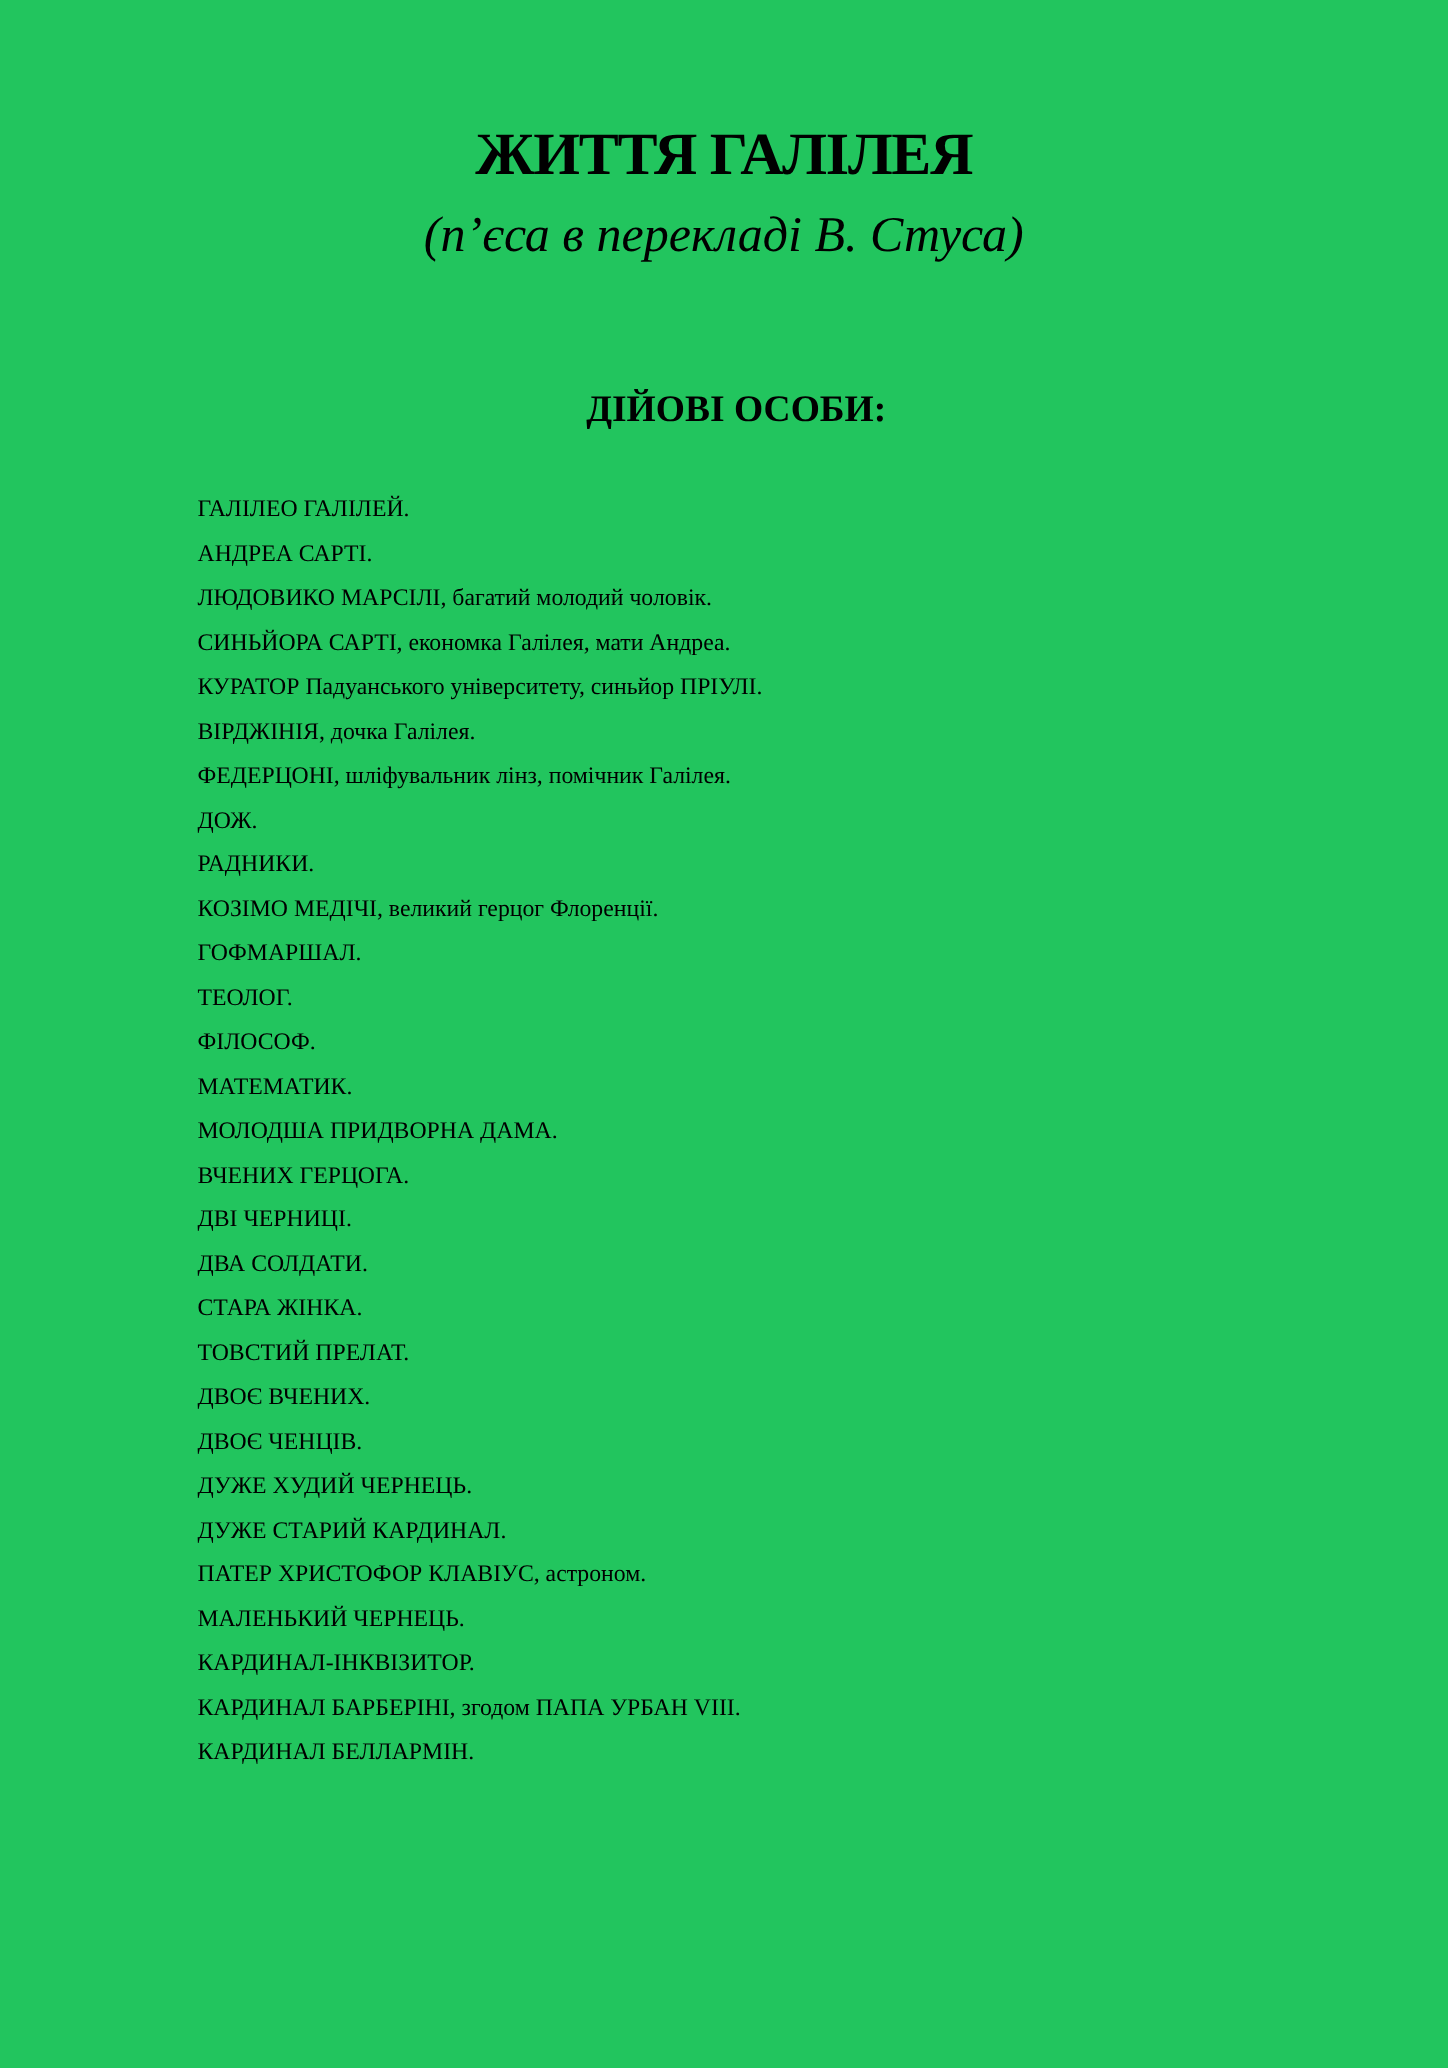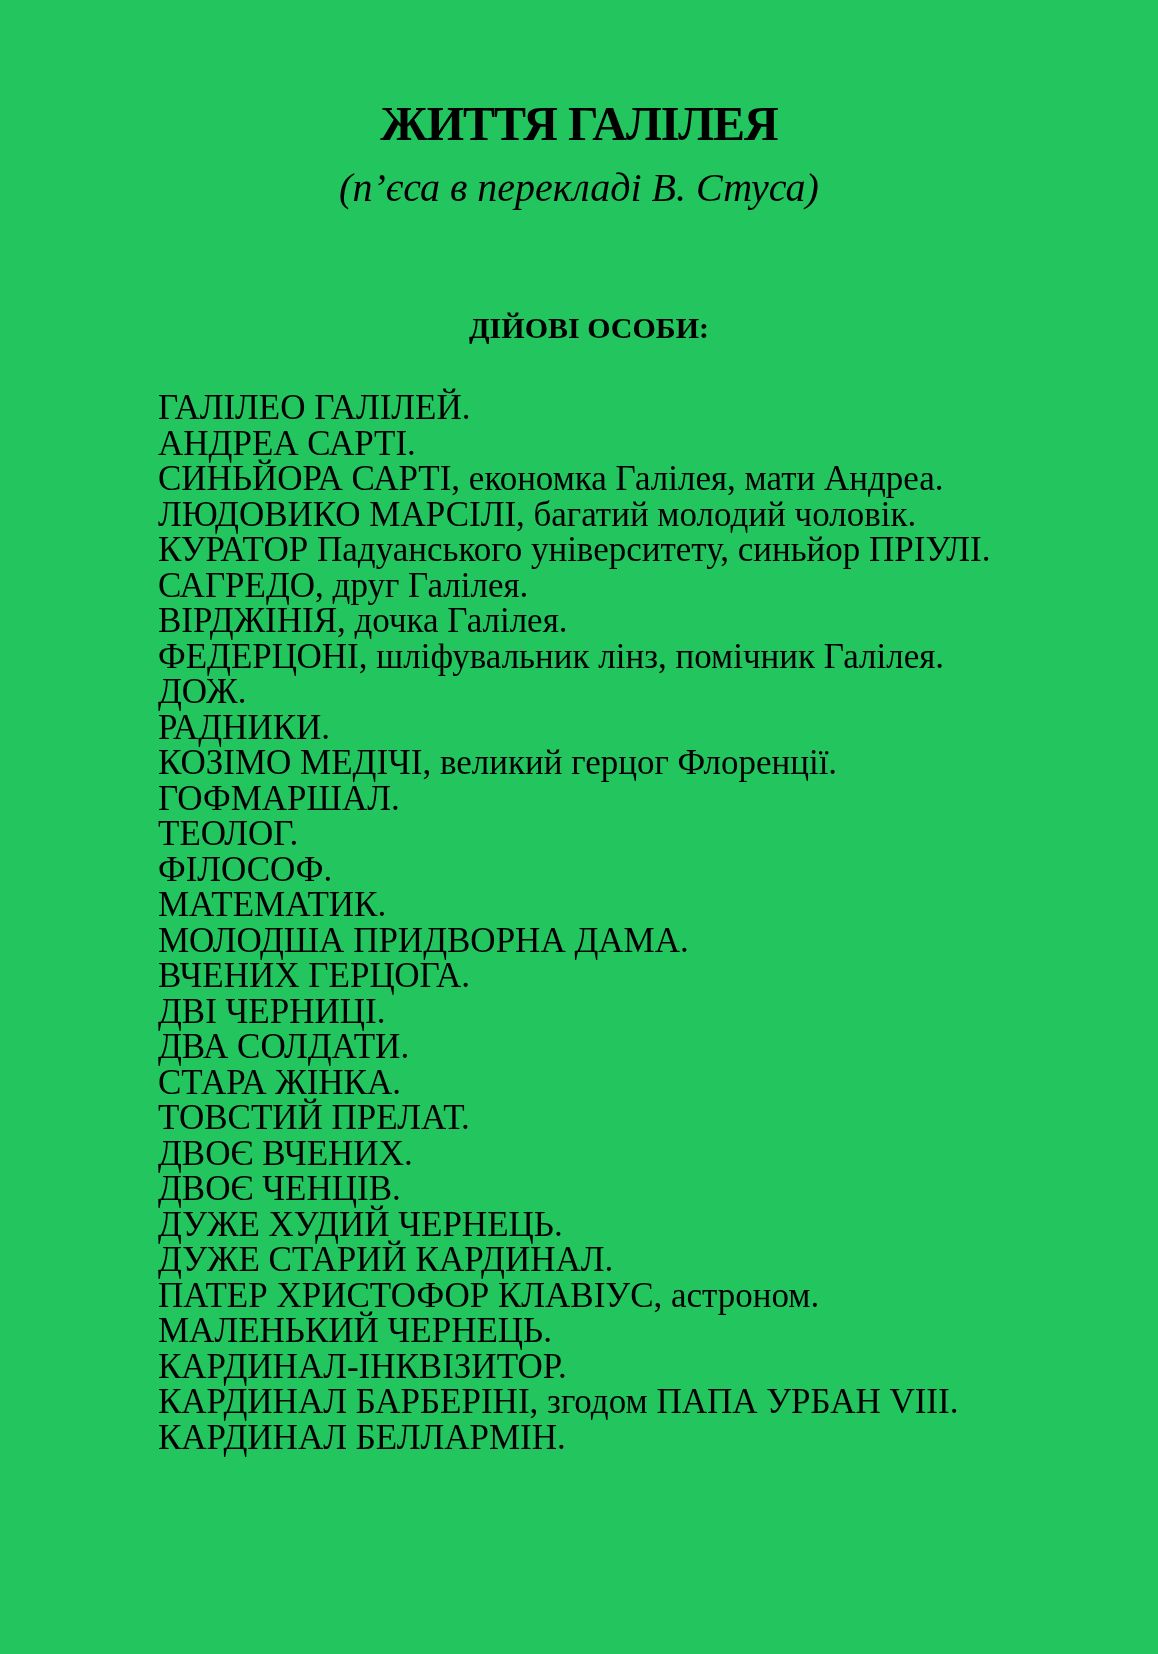--- a/index.html
+++ b/index.html
@@ -37,45 +37,44 @@
       margin-top: 104px;
       text-align: center;
       font-size: 30px;
       font-weight: bold;
       line-height: 36px;
       color: #000000;
       padding-left: 20px;
     }
     .char-list {
       margin: 44px 80px 0 158px;
-      font-size: 35px;
+      font-size: 19px;
       line-height: 35.5px;
       color: #000000;
     }
     .char-line {
       white-space: nowrap;
     }
   </style>
 </head>
 <body>
 
 <div class="page">
   <div class="doc-title">ЖИТТЯ ГАЛІЛЕЯ</div>
 
   <div class="doc-subtitle">(п’єса в перекладі В. Стуса)</div>
 
   <div class="cast-heading">ДІЙОВІ ОСОБИ:</div>
 
   <div class="char-list">
       <div class="char-line">ГАЛІЛЕО ГАЛІЛЕЙ.</div>
       <div class="char-line">АНДРЕА САРТІ.</div>
+      <div class="char-line">ЛЮДОВИКО МАРСІЛІ, багатий молодий чоловік.</div>
       <div class="char-line">СИНЬЙОРА САРТІ, економка Галілея, мати Андреа.</div>
-      <div class="char-line">ЛЮДОВИКО МАРСІЛІ, багатий молодий чоловік.</div>
       <div class="char-line">КУРАТОР Падуанського університету, синьйор ПРІУЛІ.</div>
-      <div class="char-line">САГРЕДО, друг Галілея.</div>
       <div class="char-line">ВІРДЖІНІЯ, дочка Галілея.</div>
       <div class="char-line">ФЕДЕРЦОНІ, шліфувальник лінз, помічник Галілея.</div>
       <div class="char-line">ДОЖ.</div>
       <div class="char-line">РАДНИКИ.</div>
       <div class="char-line">КОЗІМО МЕДІЧІ, великий герцог Флоренції.</div>
       <div class="char-line">ГОФМАРШАЛ.</div>
       <div class="char-line">ТЕОЛОГ.</div>
       <div class="char-line">ФІЛОСОФ.</div>
       <div class="char-line">МАТЕМАТИК.</div>
       <div class="char-line">МОЛОДША ПРИДВОРНА ДАМА.</div>

